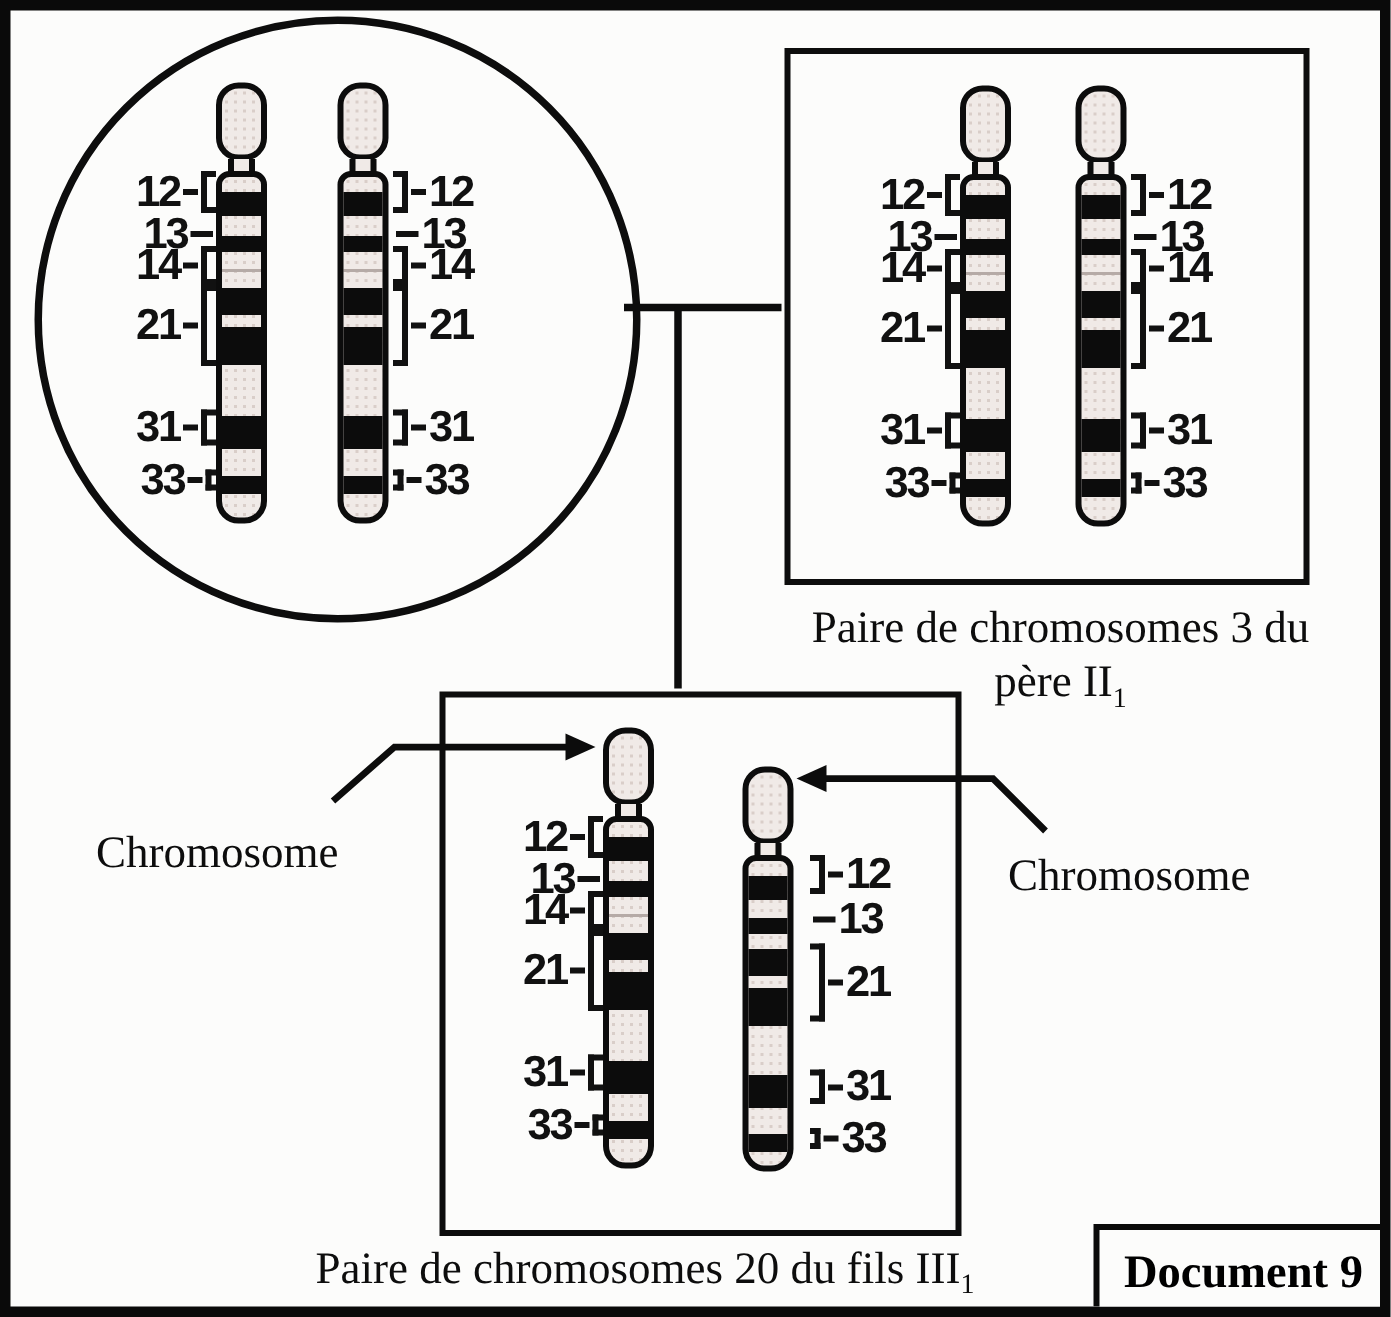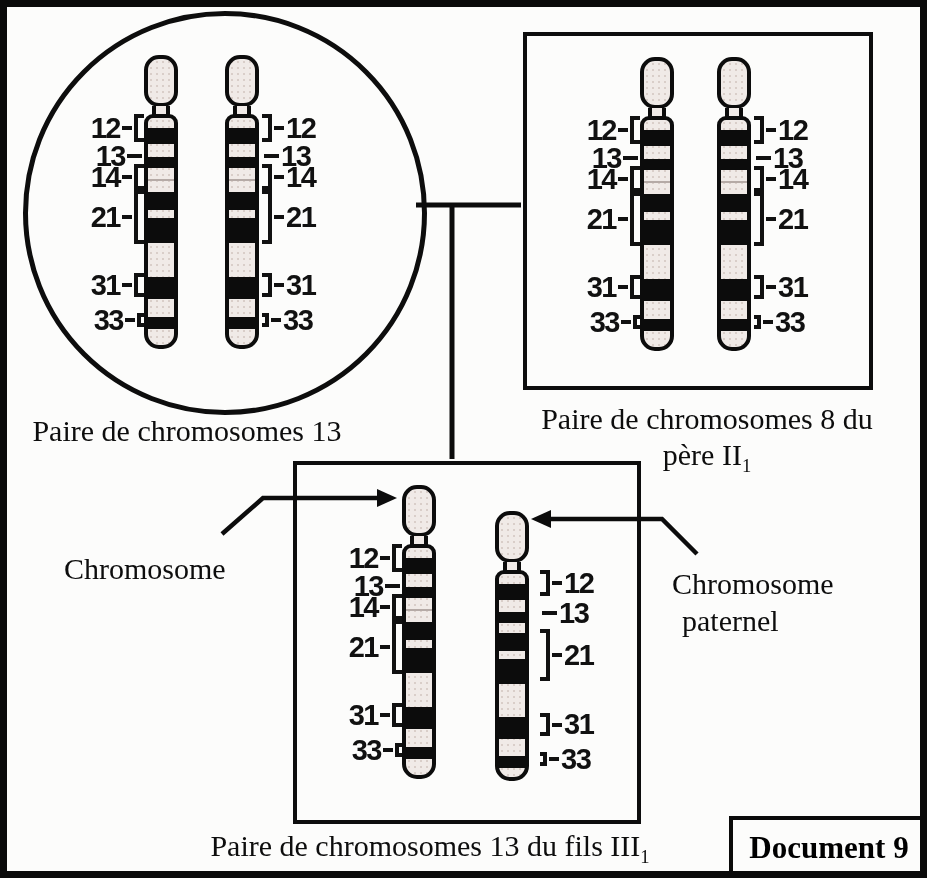--- a/index.html
+++ b/index.html
@@ -283,39 +283,37 @@
         <span class="num">31</span>
       </div>
     <div class="lbl rgt" style="left:243px; top:287px; height:14px">
         <b class="brk br sm" style="height:14px"></b>
         <i class="dash"></i>
         <span class="num">33</span>
       </div>
   </div>
 
   <div class="caption" style="left:4px; top:406px; width:352px">
-    <div>Paire de chromosomes 13</div>
   </div>
 
   <div class="caption" style="left:505px; top:394px; width:390px">
-    <div>Paire de chromosomes 8 du</div>
+    <div>Paire de chromosomes 3 du</div>
     <div><span>père II</span><sub>1</sub></div>
   </div>
 
   <div class="caption" style="left:148px; top:821px; width:550px">
-    <span>Paire de chromosomes 13 du fils III</span><sub>1</sub>
+    <span>Paire de chromosomes 20 du fils III</span><sub>1</sub>
   </div>
 
   <div class="arrow-label" style="left:57px; top:543px">
     <div>Chromosome</div>
   </div>
 
   <div class="arrow-label" style="left:665px; top:558px">
     <div>Chromosome</div>
-    <div style="padding-left:10px">paternel</div>
   </div>
 
   <div id="doc-box">
     <span>Document 9</span>
   </div>
 
   <svg class="overlay" width="913" height="864" viewBox="0 0 913 864">
 
     <path d="M409 198 H514" stroke="#0c0c0c" stroke-width="5" fill="none"></path>
     <path d="M445 198 V452" stroke="#0c0c0c" stroke-width="5" fill="none"></path>

